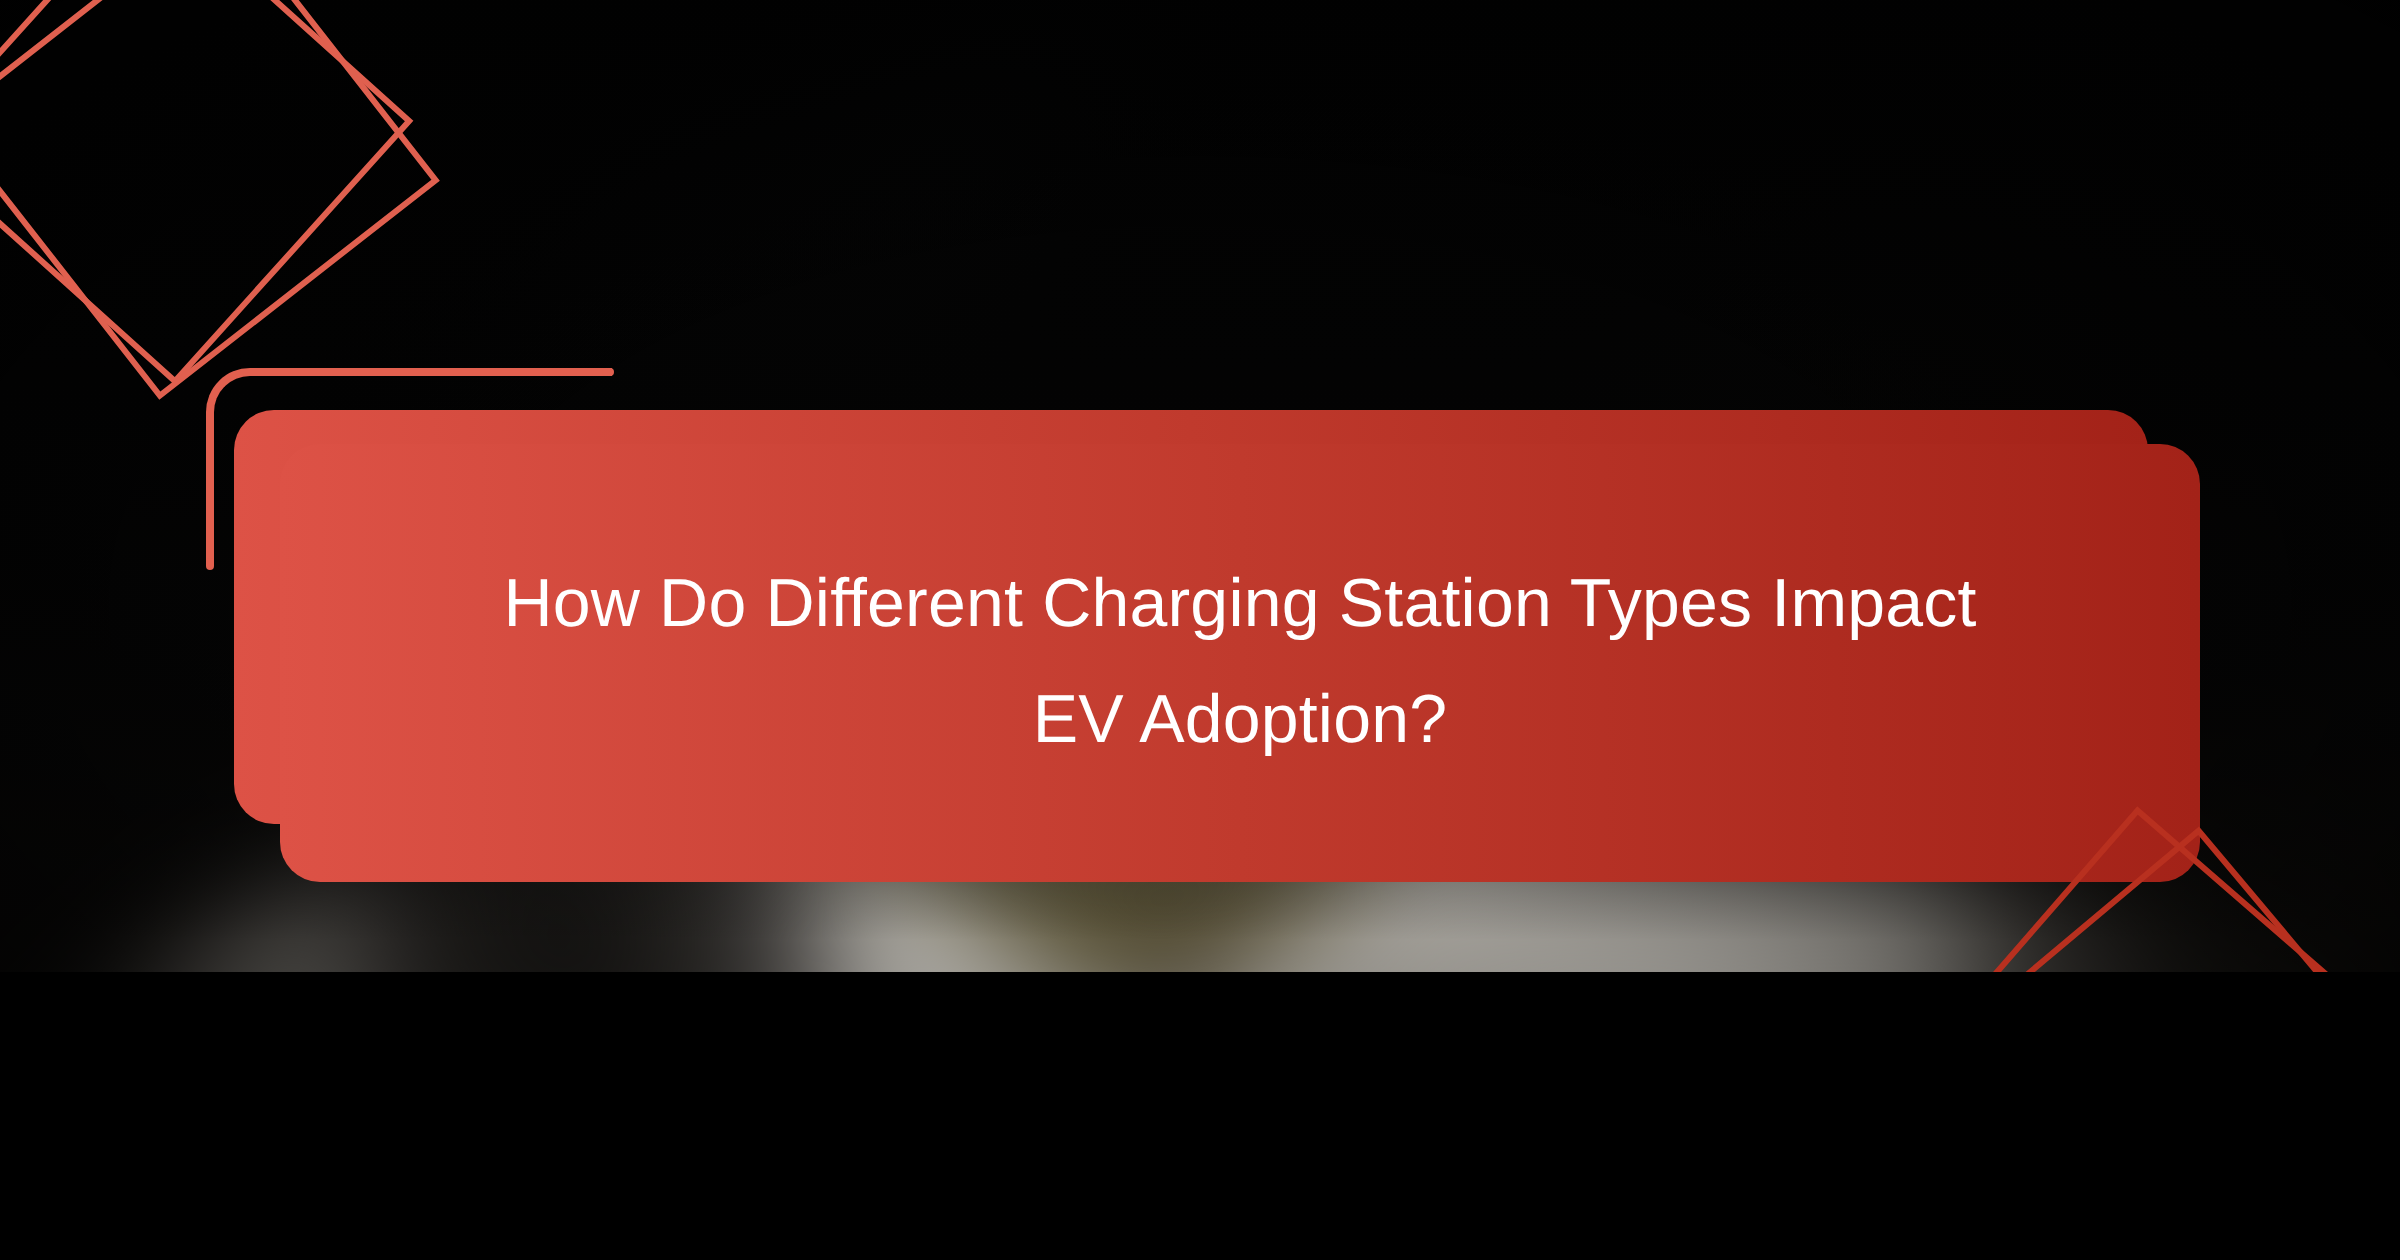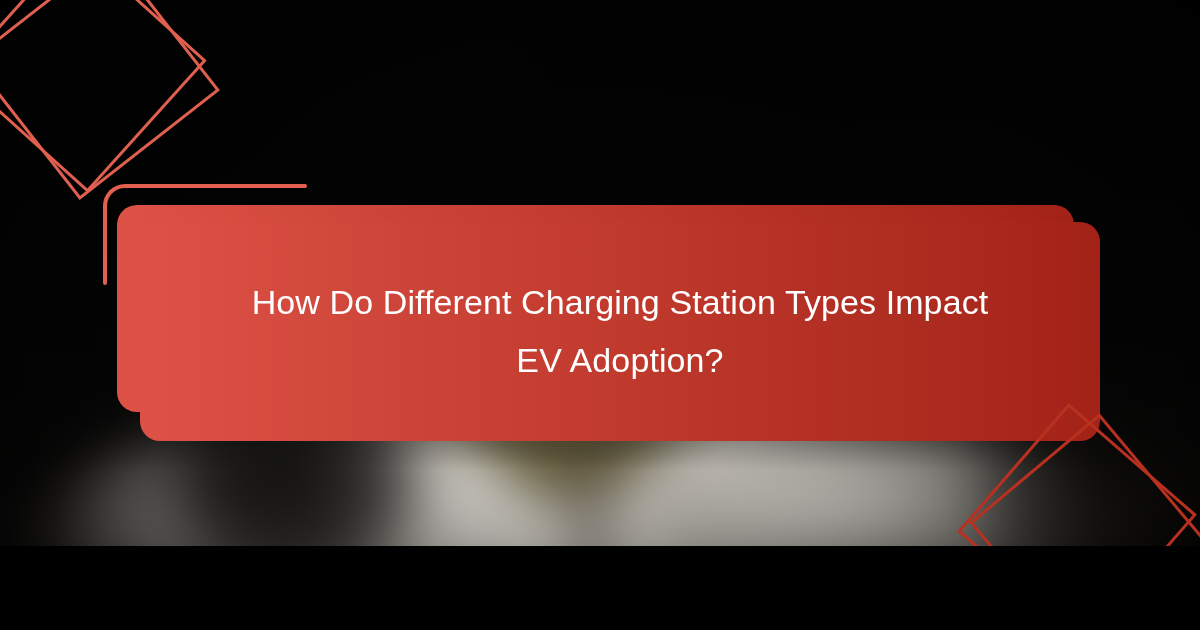--- a/index.html
+++ b/index.html
@@ -9,21 +9,21 @@
     width:1200px;
     height:630px;
     overflow:hidden;
     background:#000;
     font-family:"Liberation Sans", sans-serif;
   }
 
   #banner {
     position:relative;
     width:1200px;
-    height:546px;
+    height:486px;
     overflow:hidden;
     background:#050505;
   }
 
   
   .bg-photo {
     position:absolute;
     inset:-60px;
     filter:blur(26px) saturate(0.85);
     transform:scale(1.04);

